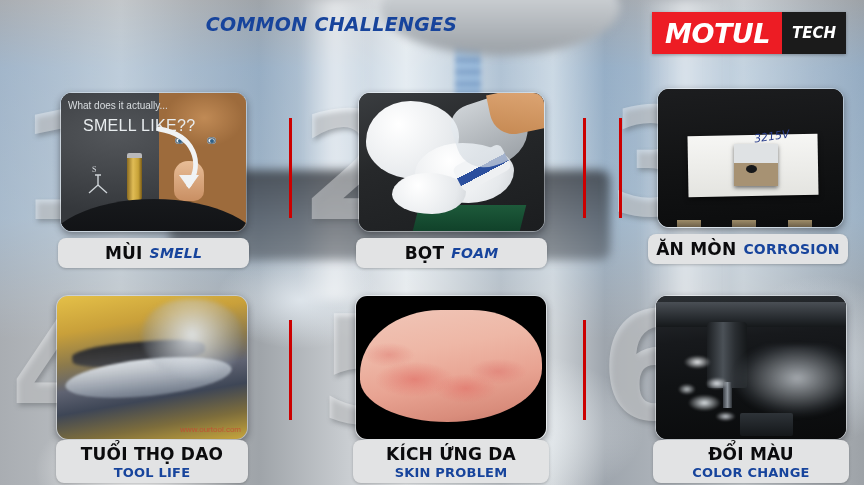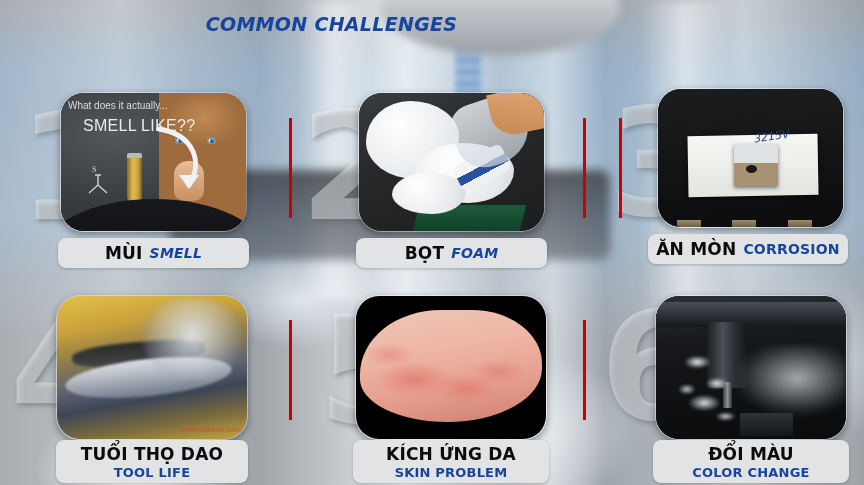--- a/index.html
+++ b/index.html
@@ -151,21 +151,21 @@
     z-index: 4;
   }
 
   
   .card {
     position: absolute;
     z-index: 5;
   }
   .thumb {
     position: absolute;
-    border-radius: 24px;
+    border-radius: 12px;
     overflow: hidden;
     box-shadow: 0 3px 7px rgba(30,34,40,0.45);
     border: 1px solid rgba(255,255,255,0.25);
     text-align: right;
   }
   .label {
     position: absolute;
     background: #e2e3e4;
     border-radius: 8px;
     box-shadow: 0 1px 3px rgba(0,0,0,0.22);
@@ -432,20 +432,24 @@
   <div class="wm" style="left:300px;top:92px;">2</div>
   <div class="wm" style="left:608px;top:88px;">3</div>
   <div class="wm" style="left:10px;top:296px;">4</div>
   <div class="wm" style="left:318px;top:296px;">5</div>
   <div class="wm" style="left:600px;top:292px;">6</div>
 
   <div class="header">
     <div class="subtitle">COMMON CHALLENGES</div>
   </div>
 
+  <div class="logo">
+    <div class="logo-motul">MOTUL</div>
+    <div class="logo-tech">TECH</div>
+  </div>
 
   <div class="divider" style="left:289px;top:118px;height:100px;"></div>
   <div class="divider" style="left:583px;top:118px;height:100px;"></div>
   <div class="divider" style="left:619px;top:118px;height:100px;"></div>
   <div class="divider" style="left:289px;top:320px;height:100px;"></div>
   <div class="divider" style="left:583px;top:320px;height:100px;"></div>
 
   <div class="card">
     <div class="thumb" style="left:60px;top:92px;width:187px;height:140px;">
       <div class="art-smell">

